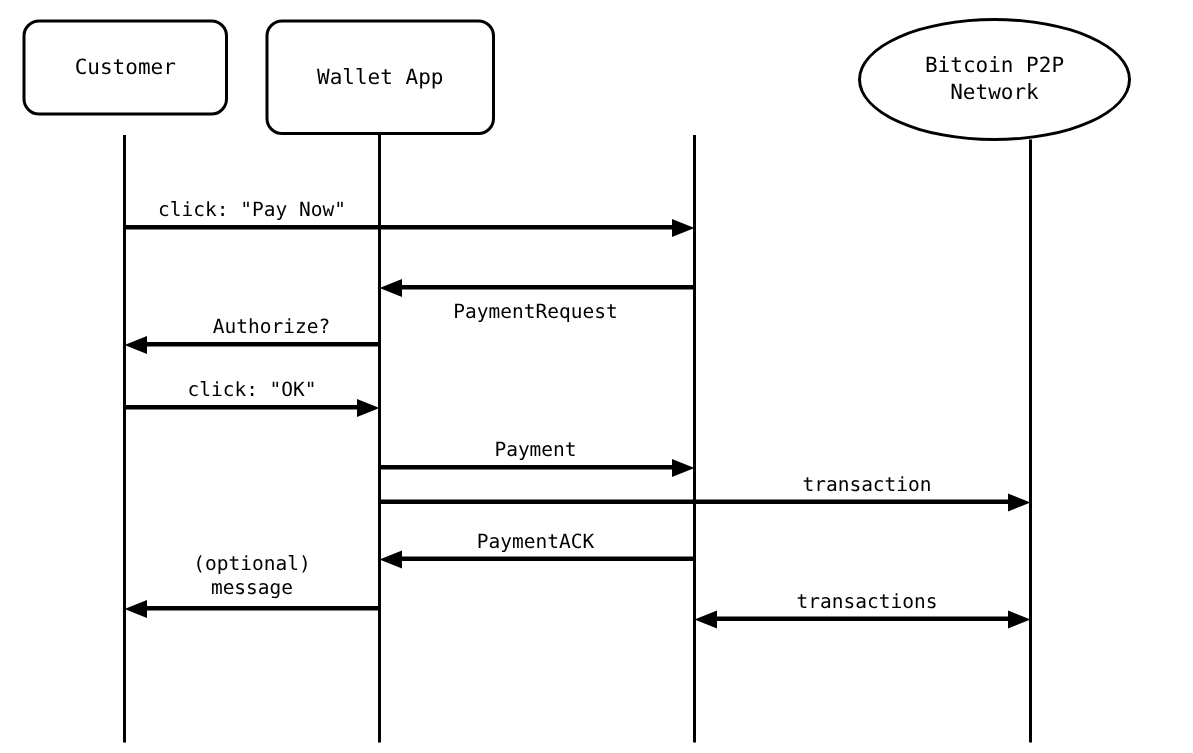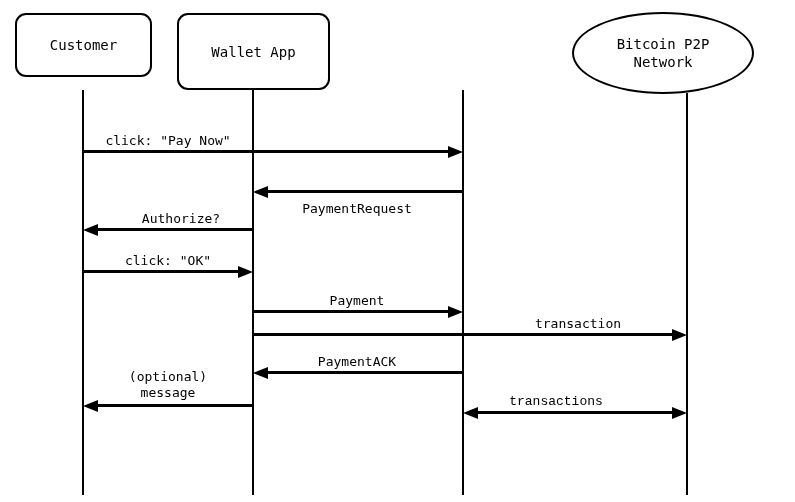--- a/index.html
+++ b/index.html
@@ -112,18 +112,18 @@
   <div class="ah ah-right" style="left:672px; top:329px;"></div>
 
   <div class="msg-label" style="left:357px; top:354px;">PaymentACK</div>
   <div class="msg-line" style="left:266px; top:371px; width:197px;"></div>
   <div class="ah ah-left" style="left:253px; top:367px;"></div>
 
   <div class="msg-label two-line" style="left:168px; top:369px;">(optional) message</div>
   <div class="msg-line" style="left:96px; top:404px; width:157px;"></div>
   <div class="ah ah-left" style="left:83px; top:400px;"></div>
 
-  <div class="msg-label" style="left:556px; top:394px;font-family:Liberation Mono, monospace;">transactions</div>
+  <div class="msg-label" style="left:578px; top:394px;">transactions</div>
   <div class="msg-line" style="left:476px; top:411px; width:198px;"></div>
   <div class="ah ah-left" style="left:463px; top:407px;"></div>
   <div class="ah ah-right" style="left:672px; top:407px;"></div>
 
 </div>
 
 </body></html>

